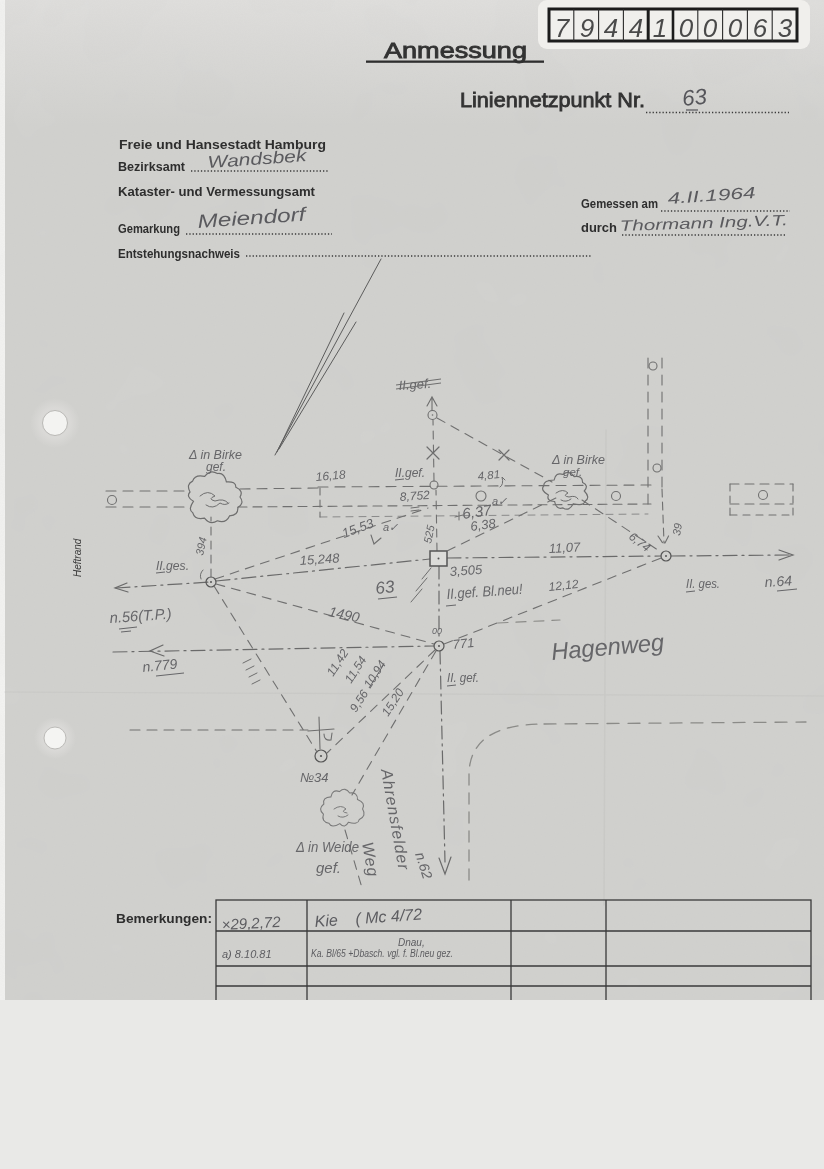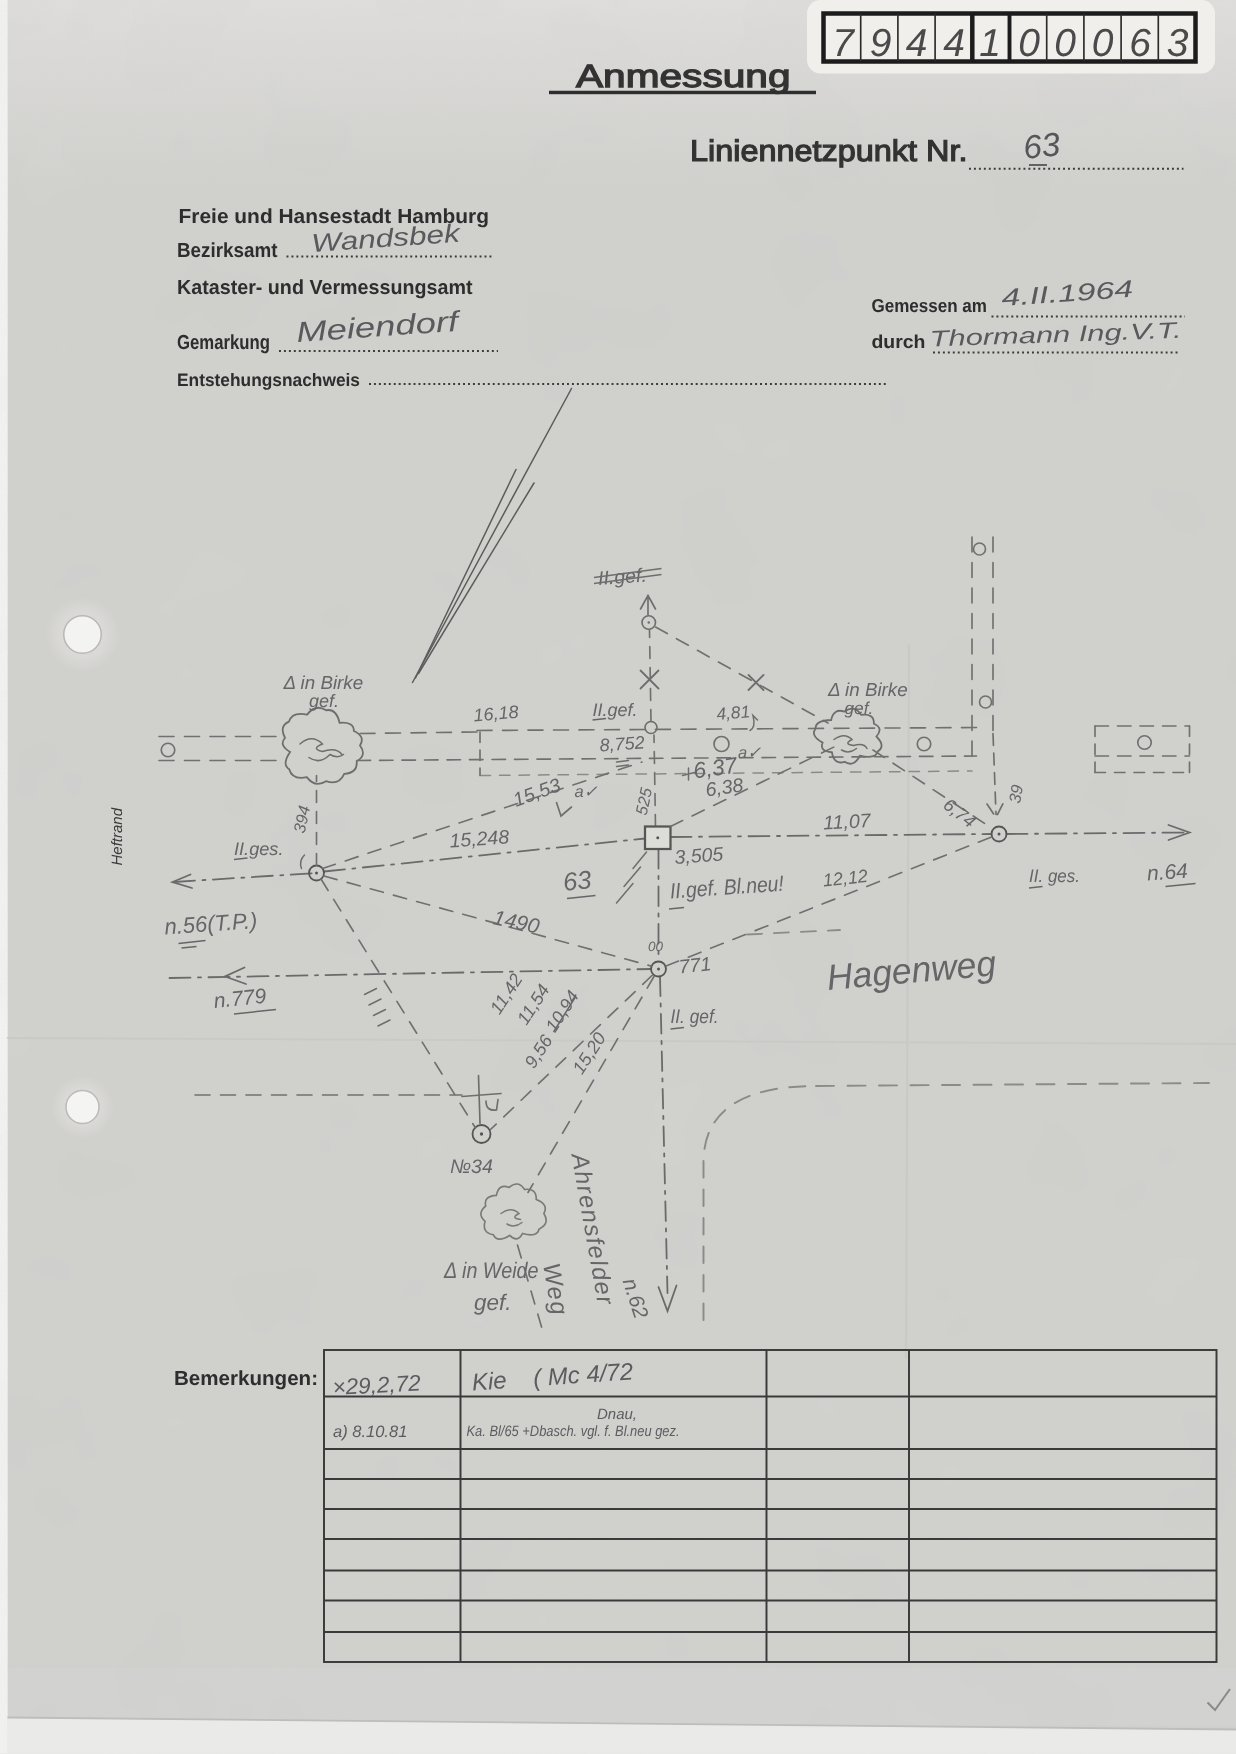--- a/index.html
+++ b/index.html
@@ -1,16 +1,16 @@
 <!DOCTYPE html>
 <html><head>
 <meta charset="utf-8">
 <style>
   html,body{margin:0;padding:0;background:#e9e9e7;}
-  .page{position:relative;width:824px;height:1169px;overflow:hidden;font-family:"Liberation Sans",sans-serif;}
+  .page{position:relative;width:824px;height:1000px;overflow:hidden;font-family:"Liberation Sans",sans-serif;}
   svg{display:block;}
 </style>
 </head>
 <body>
 <div class="page">
 <svg width="824" height="1169" viewBox="0 0 824 1169" xmlns="http://www.w3.org/2000/svg">
 <defs>
   <filter id="grain" x="0" y="0" width="100%" height="100%">
     <feTurbulence type="fractalNoise" baseFrequency="0.9" numOctaves="2" seed="7" result="n"></feTurbulence>
     <feColorMatrix in="n" type="matrix" values="0 0 0 0 0.5  0 0 0 0 0.5  0 0 0 0 0.5  0 0 0 0.10 0"></feColorMatrix>

